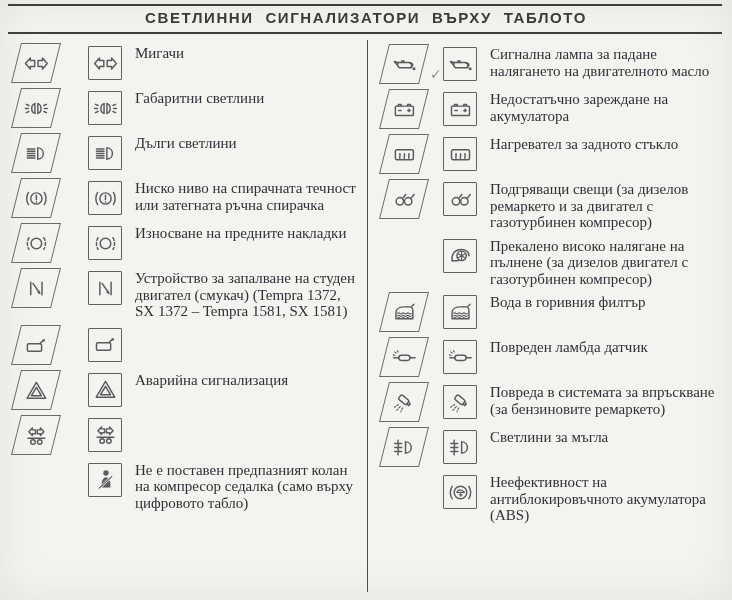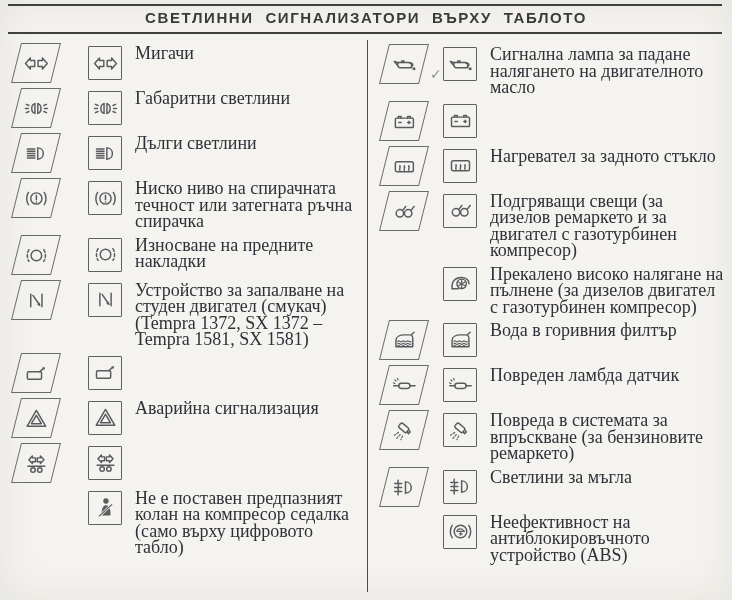--- a/index.html
+++ b/index.html
@@ -31,21 +31,21 @@
   .pgram .ic{transform:skewX(14deg);}
   .sq{
     width:32px;height:32px;border:1.6px solid #5f5f5d;margin-top:3px;
     display:flex;align-items:center;justify-content:center;border-radius:1px;
   }
   .ic{
     width:27px;height:27px;fill:none;stroke:#585c5f;stroke-width:1.3;
     stroke-linecap:round;stroke-linejoin:round;
   }
   .txt{
-    flex:1;font-size:18px;line-height:16.5px;padding:2px 8px 0 1px;
+    flex:1;font-size:15px;line-height:16.5px;padding:2px 8px 0 1px;
     text-align:left;color:#2e3138;
   }
   .check{
     position:absolute;left:57px;top:22px;font-family:"DejaVu Sans", sans-serif;
     font-size:14px;color:#90938e;
   }
   .hidden-defs{position:absolute;width:0;height:0;overflow:hidden;}
 </style>
 </head>
 <body>
@@ -394,20 +394,21 @@
               </svg>
             </div>
           </div>
         <div class="cell-s">
             <div class="sq">
               <svg class="ic">
                 <use href="#sym-battery-charge"></use>
               </svg>
             </div>
           </div>
+        <div class="txt">Недостатъчно зареждане на акумулатора</div>
       </div>
 
       <div class="row">
         <div class="cell-p">
             <div class="pgram">
               <svg class="ic">
                 <use href="#sym-rear-window-heater"></use>
               </svg>
             </div>
           </div>
@@ -525,18 +526,18 @@
 
       <div class="row">
         <div class="cell-p"></div>
         <div class="cell-s">
             <div class="sq">
               <svg class="ic">
                 <use href="#sym-abs"></use>
               </svg>
             </div>
           </div>
-        <div class="txt">Неефективност на антиблокировъчното устройство (ABS)</div>
+        <div class="txt">Неефективност на антиблокировъчното акумулатора (ABS)</div>
       </div>
 
     </div>
   </div>
 </div>
 
 </body></html>

